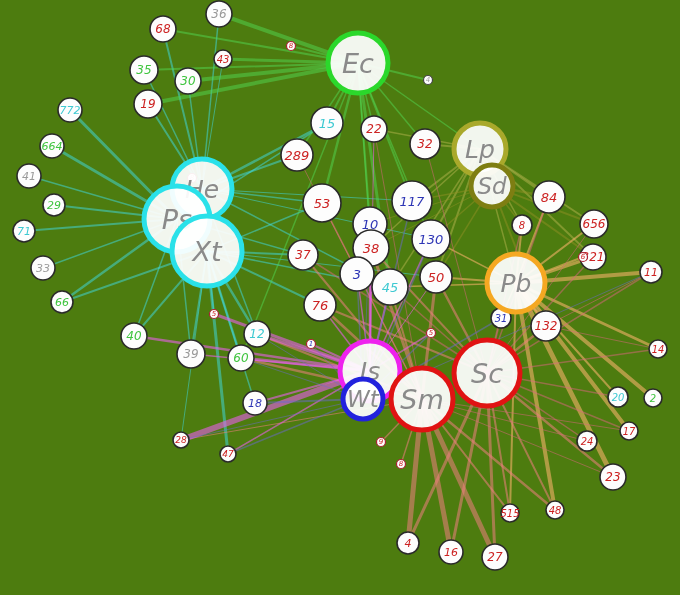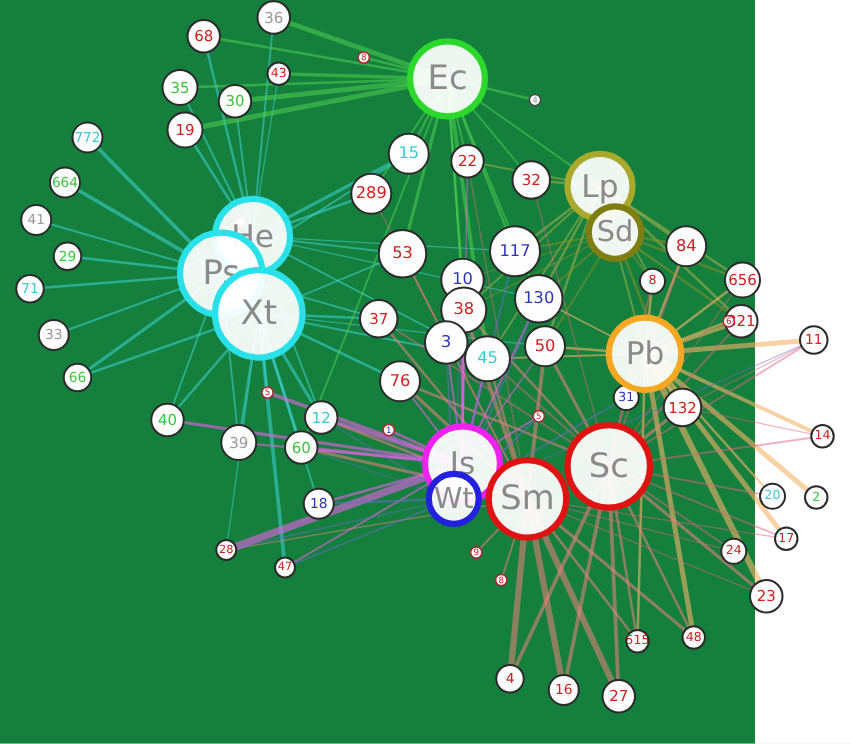--- a/index.html
+++ b/index.html
@@ -1,17 +1,17 @@
 <!DOCTYPE html>
 <html><head>
 <meta charset="utf-8">
 <style>
   html,body{margin:0;padding:0;background:#ffffff;}
   body{width:680px;height:595px;overflow:hidden;font-family:"DejaVu Sans",sans-serif;}
-  #graph-wrap{position:relative;width:604px;height:595px;background:#15803d;}
+  #graph-wrap{position:relative;width:680px;height:595px;background:#4d7c0f;font-style:italic;}
   svg text{font-family:"DejaVu Sans",sans-serif;pointer-events:none;}
   .node{cursor:pointer;}
 </style>
 </head>
 <body>
 
 <div id="graph-wrap">
   <svg id="graph" width="680" height="595" viewBox="0 0 680 595">
       <g>
         <line x1="202" y1="189" x2="219" y2="14" stroke="#3fdce6" stroke-width="1.5" stroke-opacity="0.5" stroke-linecap="round"></line>

